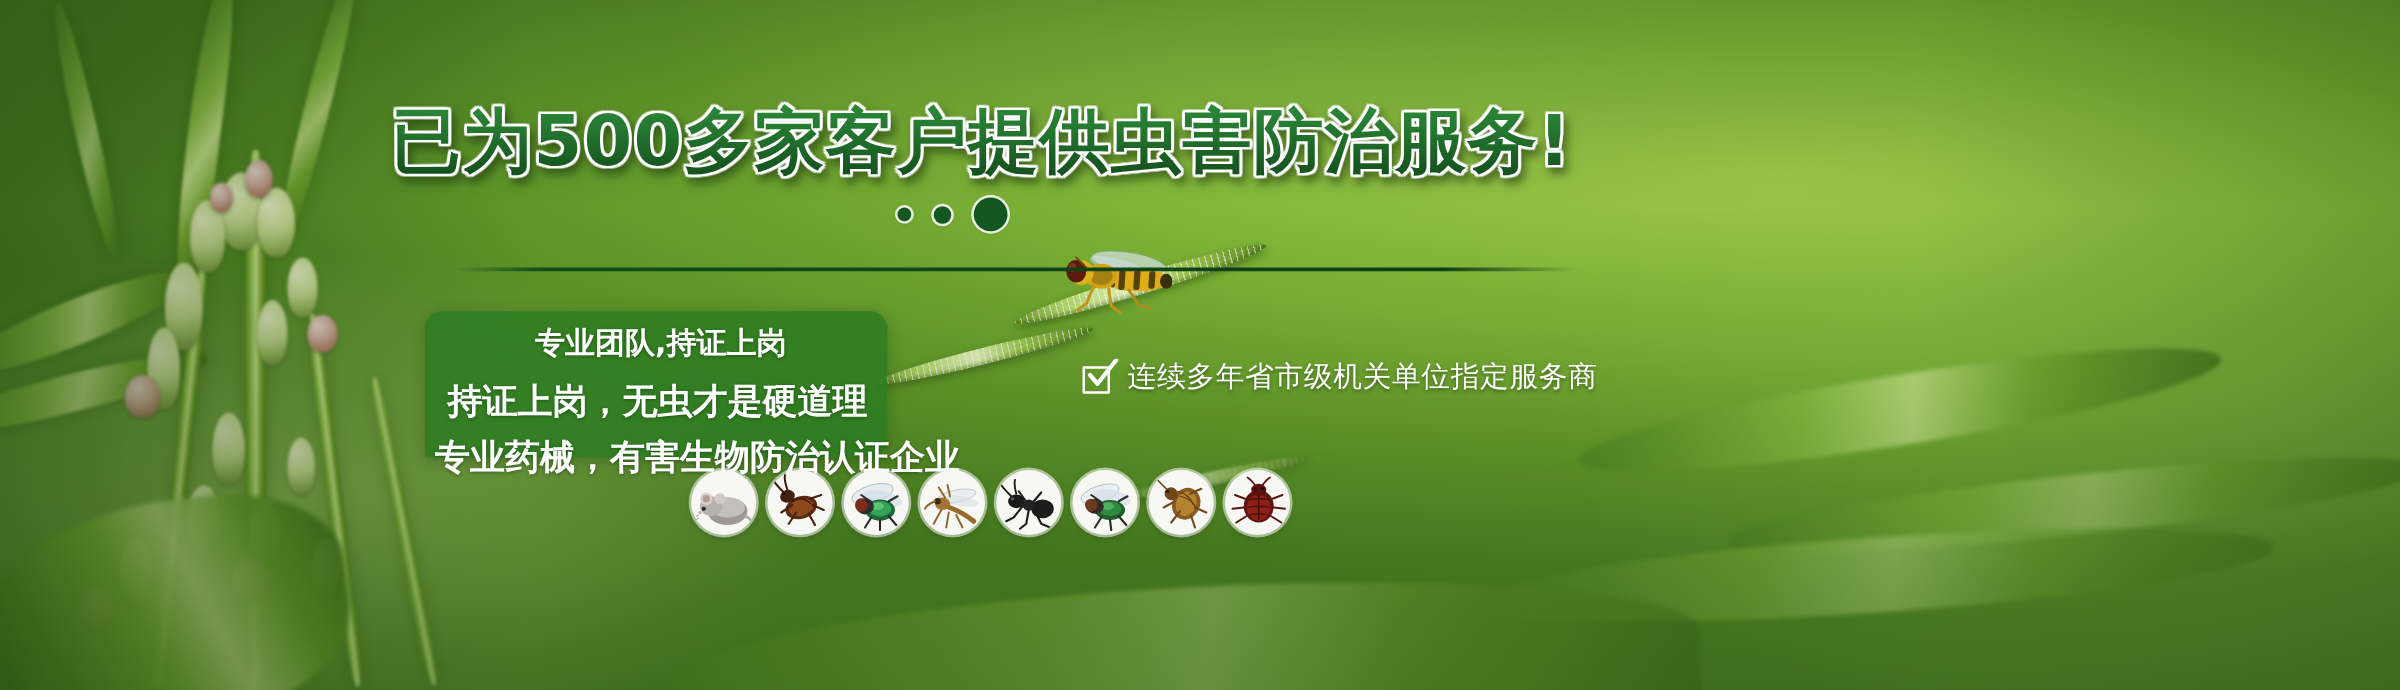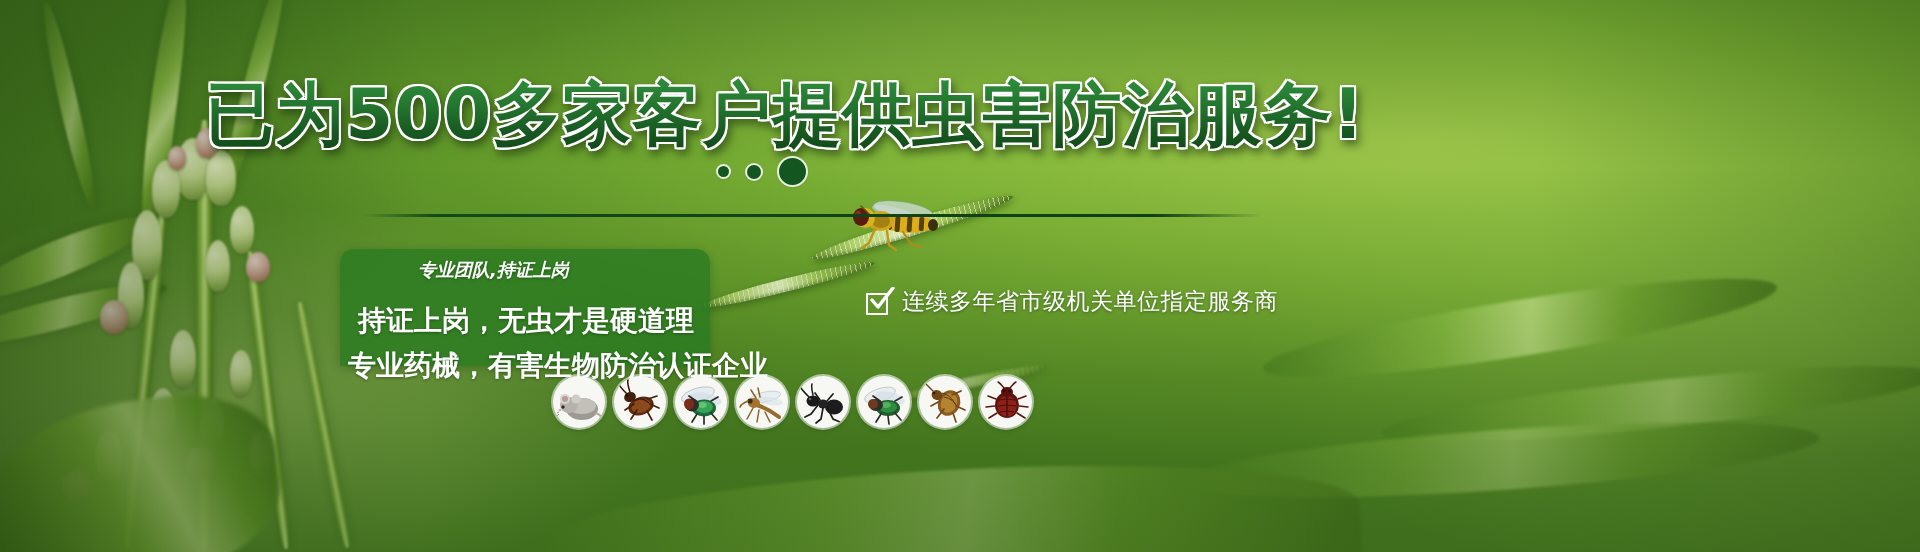--- a/index.html
+++ b/index.html
@@ -99,21 +99,21 @@
   
   .hoverfly { position:absolute; left:845px; top:196px; width:110px; height:56px; }
 
   
   .headline-wrap {
     position:absolute; left:0; top:76px; width:1570px;
     text-align:center; z-index:9;
   }
   .headline {
     display:inline-block;
-    font-size:69px; line-height:76px;
+    font-size:56px; line-height:76px;
     font-weight:bold;
     letter-spacing:1px;
     font-family:"DejaVu Sans","Liberation Sans",sans-serif;
     color:#1f6b2a;
     background:linear-gradient(to bottom,#2f8f3c 0%,#24762f 38%,#185a22 72%,#124718 100%);
     -webkit-background-clip:text;
     background-clip:text;
     -webkit-text-fill-color:transparent;
     text-shadow:none;
     filter:drop-shadow(2px 0 0 #fff) drop-shadow(-2px 0 0 #fff)
@@ -151,21 +151,21 @@
     pointer-events:none;
   }
   .pline {
     position:absolute;
     color:#ffffff;
     font-weight:bold;
     white-space:nowrap;
     font-family:"DejaVu Sans","Liberation Sans",sans-serif;
     text-shadow:0 1px 3px rgba(12,40,6,.45);
   }
-  .pline.l1 { left:78px; top:9px;  font-size:18px; letter-spacing:0px;font-style:italic; }
+  .pline.l1 { left:88px; top:9px;  font-size:24px; letter-spacing:0px; }
   .pline.l2 { left:18px; top:53px; font-size:28px; letter-spacing:0px; }
   .pline.l3 { left:8px;  top:98px; font-size:28px; letter-spacing:0px; }
 
   
   .bullets { position:absolute; left:866px; top:273px; z-index:9; }
   .bullet { display:flex; align-items:flex-end; height:44px; margin-bottom:6px; }
   .chk { width:26px; height:26px; position:relative; flex:0 0 26px; margin-right:10px; }
   .chk .box {
     position:absolute; left:0; top:2px; width:22px; height:22px;
     border:2px solid #ffffff; border-radius:1px;

